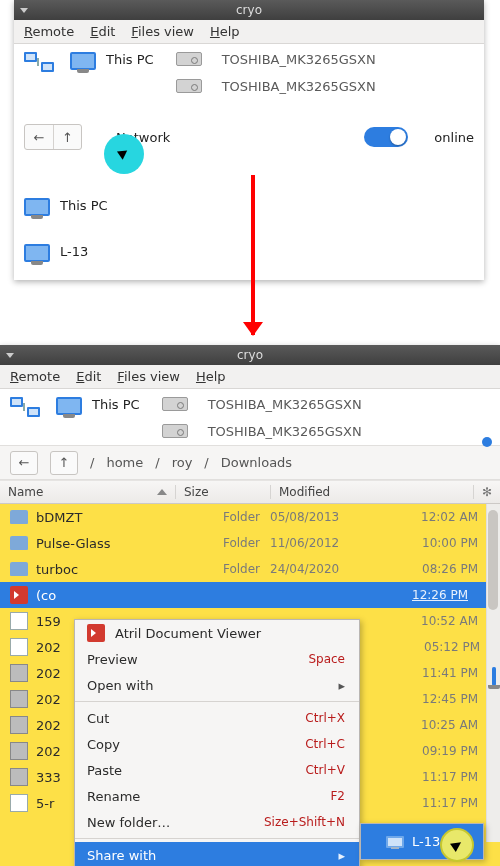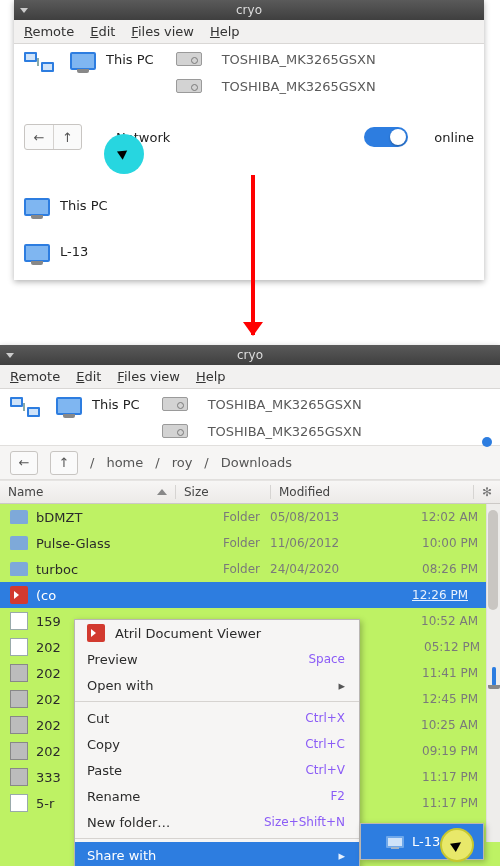--- a/index.html
+++ b/index.html
@@ -1,17 +1,17 @@
 <!DOCTYPE html>
 <html><head>
 <meta charset="utf-8">
 <style>
   * { box-sizing: border-box; margin: 0; padding: 0; font-family: "DejaVu Sans", "Liberation Sans", sans-serif; }
   body { width: 500px; height: 866px; background: #ffffff; position: relative; overflow: hidden; font-size: 13px; color: #2b2b2b; }
-  .window { position: absolute; background: #bef264; box-shadow: 0 2px 6px rgba(0,0,0,.3); }
+  .window { position: absolute; background: #fde047; box-shadow: 0 2px 6px rgba(0,0,0,.3); }
   .titlebar { height: 20px; background: linear-gradient(#5a5a5a,#3f3f3f); display:flex; align-items:center; color:#ddd; font-size:12px; }
   .titlebar .tb-left { width:40px; display:flex; align-items:center; padding-left:6px; gap:4px; }
   .titlebar .tb-center { flex:1; text-align:center; }
   .tb-caret { display:inline-block; width:0; height:0; border-left:4px solid transparent; border-right:4px solid transparent; border-top:5px solid #ccc; }
   .menubar { height:24px; background:#f2f1f0; display:flex; align-items:center; gap:16px; padding:0 10px; font-size:13px; color:#333; border-bottom:1px solid #d9d7d5; }
   .menubar .mitem { cursor:default; }
   .menubar .mitem u { text-decoration: underline; }
 
   .panel1 { background:#fff; padding:8px 10px 12px 10px; }
   .row { display:flex; align-items:center; }
@@ -62,21 +62,21 @@
   .fico { width:18px; height:14px; position:relative; flex:0 0 18px;}
   .fico.folder { background:#7ea9d9; border-radius:2px 2px 1px 1px; }
   .fico.folder::before{content:"";position:absolute;top:-4px;left:0;width:9px;height:4px;background:#7ea9d9;border-radius:1px 1px 0 0;}
   .fico.doc { width:14px; height:18px; background:#fff; border:1px solid #9aa; }
   .fico.thumb { width:18px; height:18px; background:#bcbcbc; border:1px solid #888; }
   .fico.pdf { width:16px; height:18px; background:#d23a2f; border-radius:2px; position:relative;}
   .fico.pdf::after{content:"";position:absolute;left:4px;top:5px;width:0;height:0;border-top:4px solid transparent;border-bottom:4px solid transparent;border-left:5px solid #fff;}
   .ctxmenu { position:absolute; background:#f6f5f4; border:1px solid #b9b6b3; box-shadow:2px 2px 6px rgba(0,0,0,.25); font-size:13px; color:#2b2b2b; }
   .ctxmenu .mi { display:flex; align-items:center; height:26px; padding:0 14px 0 12px; gap:10px; }
   .ctxmenu .mi .mi-label { flex:1; }
-  .ctxmenu .mi .mi-accel { color:#8b5cf6; font-size:12px; }
+  .ctxmenu .mi .mi-accel { color:#b91c1c; font-size:12px; }
   .ctxmenu .mi .mi-arrow { color:#555; }
   .ctxmenu .mi.sel { background:#2d7de0; color:#fff; }
   .ctxmenu .mi.sel .mi-accel, .ctxmenu .mi.sel .mi-arrow { color:#e8f1fd; }
   .ctxmenu .sep { height:1px; background:#d6d3d0; margin:3px 0; }
   .submenu { position:absolute; background:#f6f5f4; border:1px solid #b9b6b3; box-shadow:2px 2px 6px rgba(0,0,0,.25); }
   .submenu .smi { display:flex; align-items:center; gap:8px; height:35px; padding:0 14px 0 25px; background:#2d7de0; color:#fff; font-size:13px;}
   .mon-mini { width:18px; height:12px; border:2px solid #6fa8ea; background:#cfe3f9; border-radius:1px; position:relative;}
   .mon-mini::after{content:"";position:absolute;bottom:-3px;left:50%;transform:translateX(-50%);width:8px;height:2px;background:#a2b5c9;}
   .click-halo { position:absolute; width:34px; height:34px; border-radius:50%; background:#e8e86a; border:2px solid #c7c72e; display:flex; align-items:center; justify-content:center;}
   .click-halo::after{content:"";position:absolute;width:0;height:0;border-left:10px solid #000;border-top:5px solid transparent;border-bottom:5px solid transparent;transform:rotate(-35deg);left:10px;top:10px}

